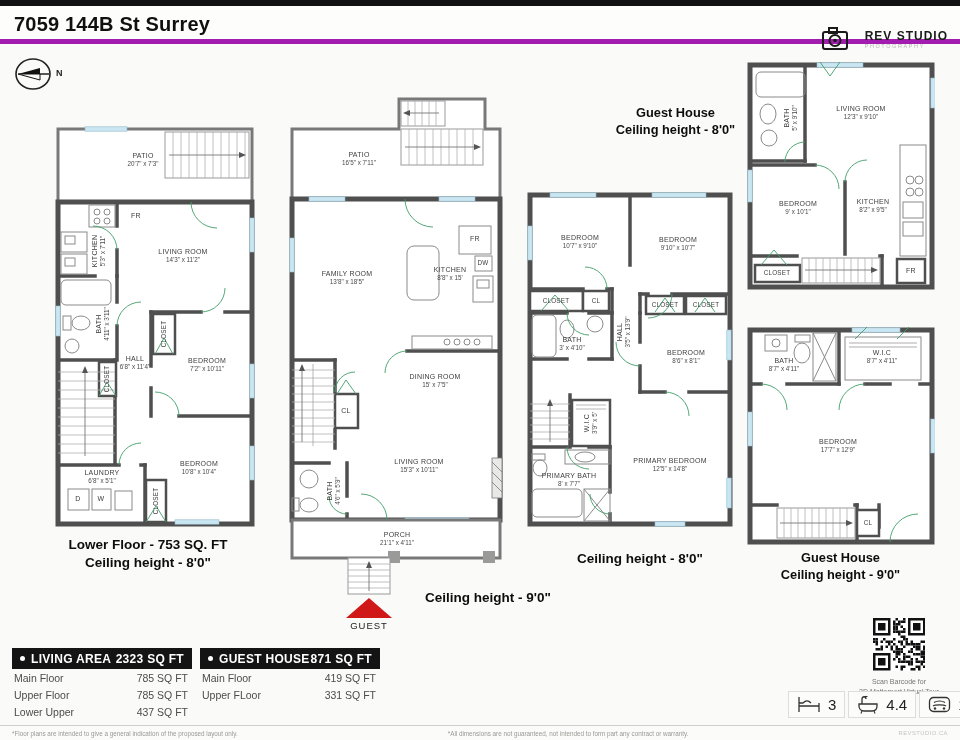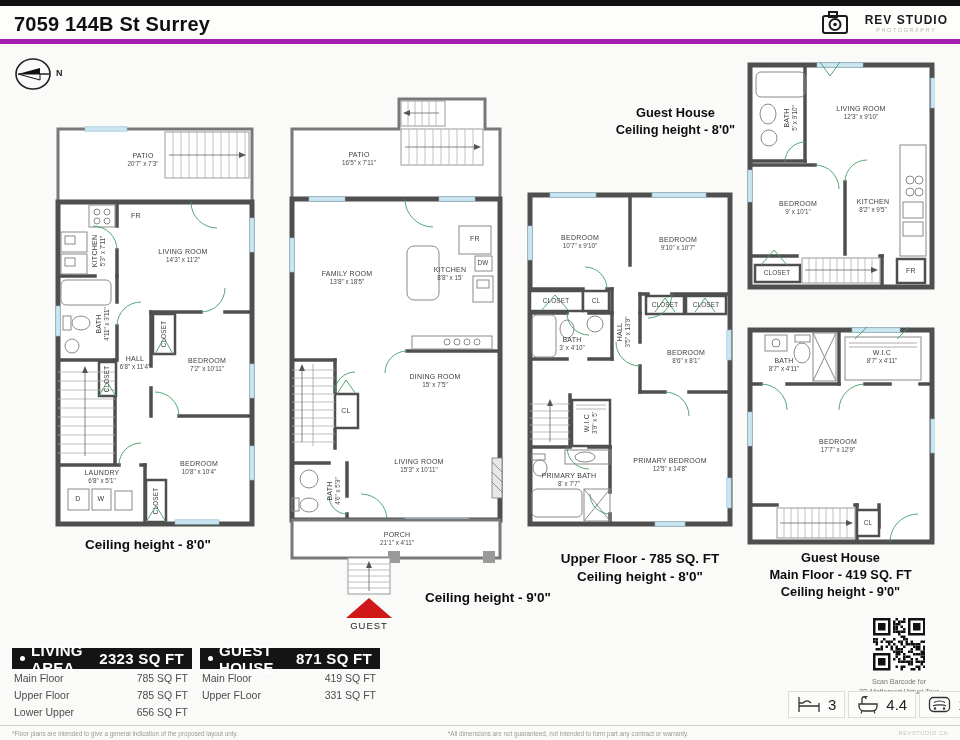--- a/index.html
+++ b/index.html
@@ -1,39 +1,39 @@
 <!DOCTYPE html>
 <html><head>
 <meta charset="utf-8">
 <style>
   * { margin:0; padding:0; box-sizing:border-box; }
   html,body { width:960px; height:740px; overflow:hidden; }
   body { font-family:"Liberation Sans", sans-serif; background:#fafaf8; position:relative; }
   .topbar { position:absolute; left:0; top:0; width:960px; height:6px; background:#111; }
   header { position:absolute; left:0; top:6px; width:960px; height:38px; background:#fdfdfc; border-bottom:5px solid #a21caf; }
   .title { position:absolute; left:14px; top:7px; font-size:20px; font-weight:bold; color:#101010; letter-spacing:0.2px; }
-  .logo { position:absolute; right:12px; top:4px; display:flex; align-items:center; gap:14px;text-align:center; }
+  .logo { position:absolute; right:12px; top:20px; display:flex; align-items:center; gap:14px; }
   .logo-name { font-size:12px; font-weight:bold; color:#1a1a1a; letter-spacing:1px; }
   .logo-sub { font-size:5.5px; color:#b5b5b2; letter-spacing:1.6px; }
   .compass { position:absolute; left:14px; top:55px; width:58px; height:40px; }
   .compass .n { position:absolute; left:42px; top:13px; font-size:9px; font-weight:bold; color:#222; }
   .plan { position:absolute; }
   .plan svg.bg { position:absolute; left:0; top:0; }
   .lbl { position:absolute; transform:translate(-50%,-50%); text-align:center; color:#3c3c3c; font-size:7px; line-height:1.2; letter-spacing:0.25px; white-space:nowrap; z-index:3; }
   .lbl .nm, .lbl .dm { display:block; }
   .lbl .dm { font-size:6.3px; letter-spacing:0; color:#4a4a4a; }
   .lbl.vert { transform:translate(-50%,-50%) rotate(-90deg); }
   .lbl.tiny { font-size:6.3px; }
   .cap { position:absolute; text-align:center; font-weight:bold; color:#0d0d0d; font-size:13.5px; line-height:1.32; }
   .cap.sm { font-size:12.8px; }
   .entry-arrow { position:absolute; left:346px; top:598px; width:0; height:0; border-left:23px solid transparent; border-right:23px solid transparent; border-bottom:20px solid #d01818; }
   .entry-lbl { position:absolute; left:344px; top:620px; width:50px; text-align:center; font-size:9.5px; letter-spacing:1px; color:#222; }
   .tables { position:absolute; left:12px; top:648px; display:flex; gap:8px; }
   .atable { width:180px; }
-  .atable .thead { background:#141414; color:#fff; height:21px; display:flex; align-items:center; padding:0 8px; font-size:15px; font-weight:bold; letter-spacing:0.3px; }
+  .atable .thead { background:#141414; color:#fff; height:21px; display:flex; align-items:center; padding:0 8px; font-size:12px; font-weight:bold; letter-spacing:0.3px; }
   .atable .thead .dot { width:5px; height:5px; border-radius:50%; background:#fff; margin-right:6px; flex:0 0 auto; }
   .atable .thead .tt { flex:1; }
   .atable .trow { display:flex; justify-content:space-between; padding:3px 4px 2px 2px; font-size:10.5px; color:#4c4c4c; }
   .qr-block { position:absolute; left:838px; top:618px; width:122px; text-align:center; }
   .qr-block .qr { display:inline-block; }
   .qr-cap { font-size:7px; color:#757572; line-height:1.45; margin-top:2px; }
   .summary { position:absolute; left:788px; top:691px; display:flex; gap:3px; }
   .sum-cell { border:1px solid #ddddda; background:#fcfcfa; display:flex; align-items:center; gap:7px; padding:3px 8px; height:27px; }
   .sum-cell .num { font-size:15px; color:#222; }
   footer { position:absolute; left:0; top:725px; width:960px; height:15px; border-top:1px solid #cfcfcc; background:#fbfbf9; display:flex; align-items:center; justify-content:space-between; padding:0 12px; }
@@ -186,20 +186,21 @@
       <span class="dm">6'8" x 5'1"</span>
     </div>
   <div class="lbl" style="left:23px; top:373px;">
       <span class="nm">D</span>
     </div>
   <div class="lbl" style="left:46px; top:373px;">
       <span class="nm">W</span>
     </div>
 </div>
 <div class="cap" style="left:38px; top:536px; width:220px;">
+  <div>Lower Floor - 753 SQ. FT</div>
   <div>Ceiling height - 8'0"</div>
 </div>
 
 <div class="plan" style="left:287px; top:96px; width:218px; height:506px;">
   <svg class="bg" width="218" height="506" viewBox="0 0 218 506">
     <polygon points="5,103 5,33 112,33 112,3 198,3 198,33 213,33 213,103" fill="#ffffff" stroke="#787878" stroke-width="3"></polygon>
     <g>
       <rect x="114" y="5" width="44" height="25" fill="#fff" stroke="#999" stroke-width="1"></rect>
       <path d="M121 5V30M128 5V30M135 5V30M142 5V30M149 5V30" stroke="#b0b0b0" stroke-width="0.8"></path>
       <path d="M152 17H121" stroke="#777" stroke-width="0.9"></path>
@@ -422,21 +423,20 @@
   <div class="lbl" style="left:42px; top:288px;">
       <span class="nm">PRIMARY BATH</span>
       <span class="dm">8' x 7'7"</span>
     </div>
   <div class="lbl" style="left:143px; top:273px;">
       <span class="nm">PRIMARY BEDROOM</span>
       <span class="dm">12'5" x 14'8"</span>
     </div>
 </div>
 <div class="cap" style="left:535px; top:550px; width:210px;">
-  <div>Upper Floor - 785 SQ. FT</div>
   <div>Ceiling height - 8'0"</div>
 </div>
 
 <div class="cap sm" style="left:583px; top:105px; width:185px;">
   <div>Guest House</div>
   <div>Ceiling height - 8'0"</div>
 </div>
 <div class="plan" style="left:747px; top:62px; width:188px; height:228px;">
   <svg class="bg" width="188" height="228" viewBox="0 0 188 228">
     <rect x="3" y="3" width="182" height="222" fill="#ffffff" stroke="#4f4f4f" stroke-width="5"></rect>
@@ -563,42 +563,41 @@
   <div class="lbl" style="left:91px; top:119px;">
       <span class="nm">BEDROOM</span>
       <span class="dm">17'7" x 12'9"</span>
     </div>
   <div class="lbl tiny" style="left:121px; top:196px;">
       <span class="nm">CL</span>
     </div>
 </div>
 <div class="cap sm" style="left:748px; top:550px; width:185px;">
   <div>Guest House</div>
-  <div>Main Floor - 419 SQ. FT</div>
   <div>Ceiling height - 9'0"</div>
 </div>
 
 <div class="tables">
   <div class="atable">
     <div class="thead">
         <span class="dot"></span>
         <span class="tt">LIVING AREA</span>
         <span>2323 SQ FT</span>
       </div>
     <div class="trow">
         <span>Main Floor</span>
         <span>785 SQ FT</span>
       </div>
     <div class="trow">
         <span>Upper Floor</span>
         <span>785 SQ FT</span>
       </div>
     <div class="trow">
         <span>Lower Upper</span>
-        <span>656 SQ FT</span>
+        <span>437 SQ FT</span>
       </div>
   </div>
   <div class="atable">
     <div class="thead">
         <span class="dot"></span>
         <span class="tt">GUEST HOUSE</span>
         <span>871 SQ FT</span>
       </div>
     <div class="trow">
         <span>Main Floor</span>

